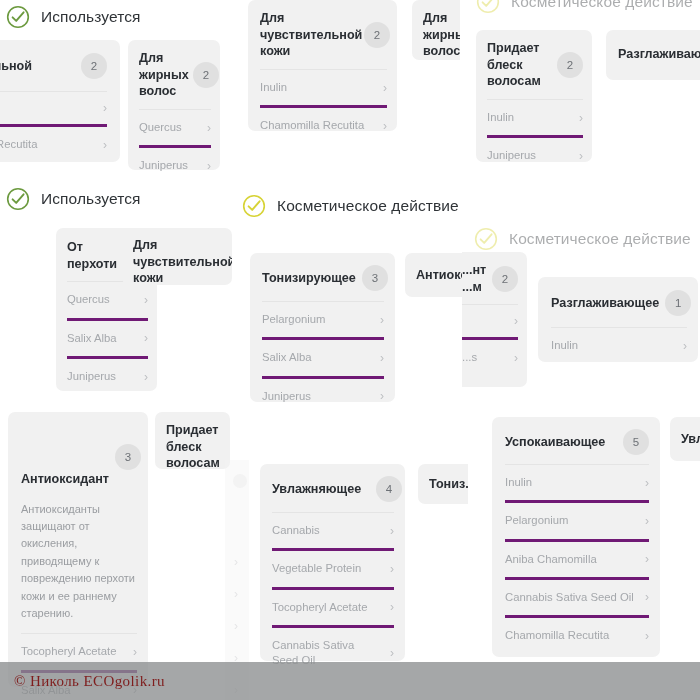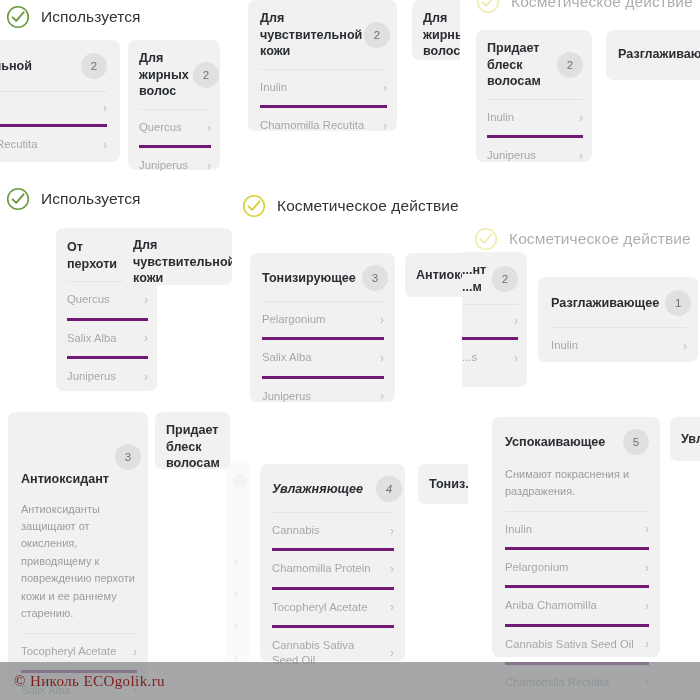--- a/index.html
+++ b/index.html
@@ -299,31 +299,31 @@
     <div style="position:absolute;left:8px;top:14px;width:14px;height:14px;border-radius:50%;background:#e2e2e2;"></div>
     <div style="position:absolute;left:9px;top:95px;color:#bdbfc2;font-size:12px;">›</div>
     <div style="position:absolute;left:9px;top:127px;color:#bdbfc2;font-size:12px;">›</div>
     <div style="position:absolute;left:9px;top:159px;color:#bdbfc2;font-size:12px;">›</div>
     <div style="position:absolute;left:9px;top:191px;color:#bdbfc2;font-size:12px;">›</div>
     <div style="position:absolute;left:9px;top:223px;color:#bdbfc2;font-size:12px;">›</div>
   </div>
 
   <div class="panel" style="left:250px;top:455px;width:218px;height:245px;">
     <div class="card" style="left:10px;top:9px;width:145px;height:197px;">
-      <div class="card-head" style="padding:12px 3px 10px 12px;font-style:italic;">
+      <div class="card-head" style="padding:12px 3px 10px 12px;">
         <span class="card-title" style="white-space:nowrap;">Увлажняющее</span>
         <span class="badge">4</span>
       </div>
       <div class="rows" style="padding:0 11px 6px 12px;">
         <div class="row">
           <span>Cannabis</span>
           <span class="chev">›</span>
         </div>
         <div class="row">
-          <span>Chamomilla Protein</span>
+          <span>Vegetable Protein</span>
           <span class="chev">›</span>
         </div>
         <div class="row">
           <span>Tocopheryl Acetate</span>
           <span class="chev">›</span>
         </div>
         <div class="row">
           <span style="max-width:100px;display:inline-block;">Cannabis Sativa Seed Oil</span>
           <span class="chev">›</span>
         </div>
@@ -336,21 +336,20 @@
       </div>
     </div>
   </div>
 
   <div class="panel" style="left:470px;top:408px;width:230px;height:292px;">
     <div class="card" style="left:22px;top:9px;width:168px;height:240px;">
       <div class="card-head" style="padding:12px 11px 9px 13px;text-align:right;">
         <span class="card-title" style="white-space:nowrap;">Успокаивающее</span>
         <span class="badge">5</span>
       </div>
-      <div class="card-desc" style="padding:2px 13px 10px 13px;">Снимают покраснения и раздражения.</div>
       <div class="rows" style="padding:0 11px 6px 13px;">
         <div class="row">
           <span>Inulin</span>
           <span class="chev">›</span>
         </div>
         <div class="row">
           <span>Pelargonium</span>
           <span class="chev">›</span>
         </div>
         <div class="row">

